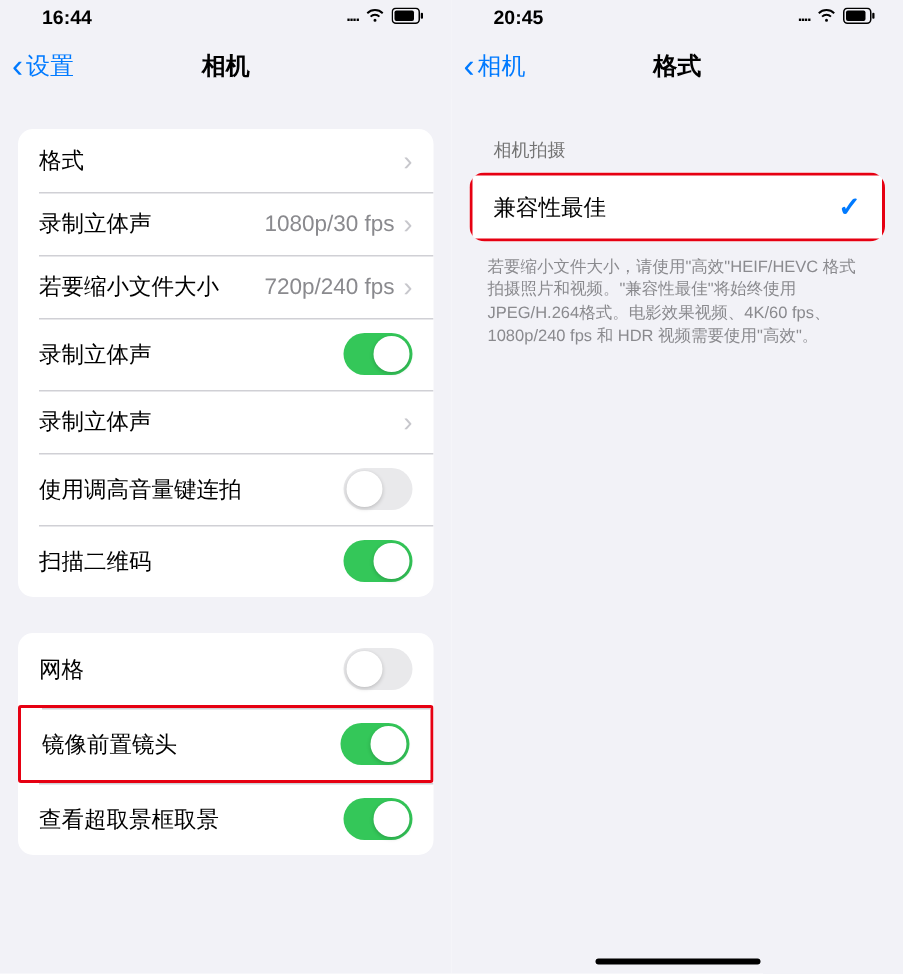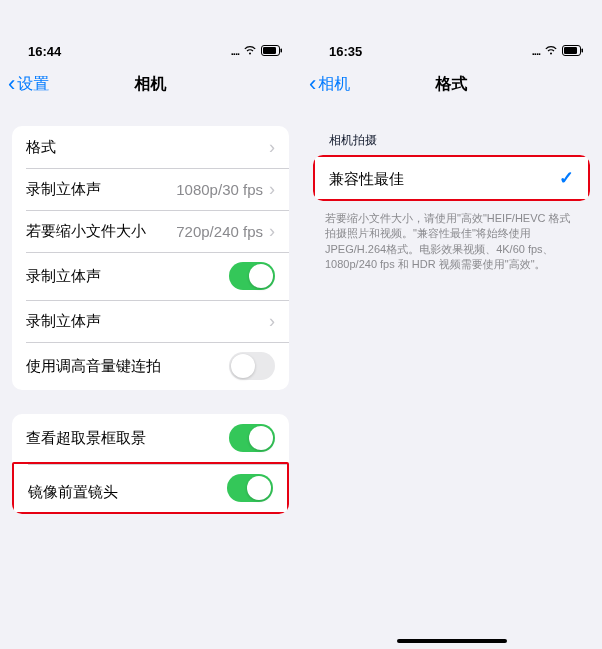--- a/index.html
+++ b/index.html
@@ -22,21 +22,20 @@
     .screen.left { border-right: 0px solid #ddd; }
     .status-bar {
       height: 22px;
       display: flex;
       justify-content: space-between;
       align-items: center;
       padding: 0 18px 0 28px;
       font-size: 13px;
       font-weight: 600;
       background: #f2f2f7;
-      margin-top: 40px;
     }
     .status-right { display: flex; align-items: center; gap: 4px; }
     .nav-bar {
       height: 44px;
       display: flex;
       align-items: center;
       position: relative;
       background: #f2f2f7;
       padding: 0 8px;
     }
@@ -59,21 +58,21 @@
       font-size: 16px;
       font-weight: 600;
     }
     .content {
       flex: 1;
       overflow-y: hidden;
       padding-top: 20px;
     }
     .section-header {
       font-size: 12px;
-      color: #0f172a;
+      color: #737373;
       padding: 6px 28px 6px 28px;
     }
     .group {
       background: #fff;
       border-radius: 10px;
       margin: 0 12px 24px 12px;
       overflow: hidden;
     }
     .row {
       display: flex;
@@ -123,21 +122,20 @@
       border-radius: 12px;
       background: #fff;
       box-shadow: 0 1px 3px rgba(0,0,0,0.2);
       left: 2px;
       transition: left 0.2s;
     }
     .toggle.on .knob { left: 20px; }
     .highlight-red {
       border: 2.5px solid #e60012;
       border-radius: 2px;
-      align-items: flex-end;
     }
     .footer-text {
       font-size: 11px;
       color: #8a8a8e;
       padding: 0 24px 10px 24px;
       line-height: 1.4;
     }
     .check {
       color: #007aff;
       font-size: 18px;
@@ -219,43 +217,55 @@
         <span class="row-right">
             <span class="chevron">›</span>
           </span>
       </div>
       <div class="row">
         <span class="row-label">使用调高音量键连拍</span>
         <span class="toggle">
             <span class="knob"></span>
           </span>
       </div>
+      <div class="row">
+        <span class="row-label">扫描二维码</span>
+        <span class="toggle on">
+            <span class="knob"></span>
+          </span>
+      </div>
     </div>
 
     <div class="group">
       <div class="row">
-        <span class="row-label">查看超取景框取景</span>
-        <span class="toggle on">
+        <span class="row-label">网格</span>
+        <span class="toggle">
             <span class="knob"></span>
           </span>
       </div>
       <div class="row highlight-red">
         <span class="row-label">镜像前置镜头</span>
         <span class="toggle on">
             <span class="knob"></span>
           </span>
       </div>
+      <div class="row">
+        <span class="row-label">查看超取景框取景</span>
+        <span class="toggle on">
+            <span class="knob"></span>
+          </span>
+      </div>
     </div>
 
   </div>
 </div>
 
 <div class="screen">
   <div class="status-bar">
-    <span>16:35</span>
+    <span>20:45</span>
     <span class="status-right">
       <span class="dots">....</span>
       <span>
         <svg width="14" height="11" viewBox="0 0 14 11">
             <path d="M7 9.5a1 1 0 100-2 1 1 0 000 2zM4.5 6.5a3.5 3.5 0 015 0l.9-.9a4.8 4.8 0 00-6.8 0l.9.9zM2.3 4.3a6.6 6.6 0 019.4 0l.9-.9a7.9 7.9 0 00-11.2 0l.9.9z" fill="#000"></path>
           </svg>
       </span>
       <span>
         <svg width="22" height="11" viewBox="0 0 22 11">
             <rect x="0.5" y="0.5" width="18" height="10" rx="2.5" fill="none" stroke="#000" stroke-width="1"></rect>

